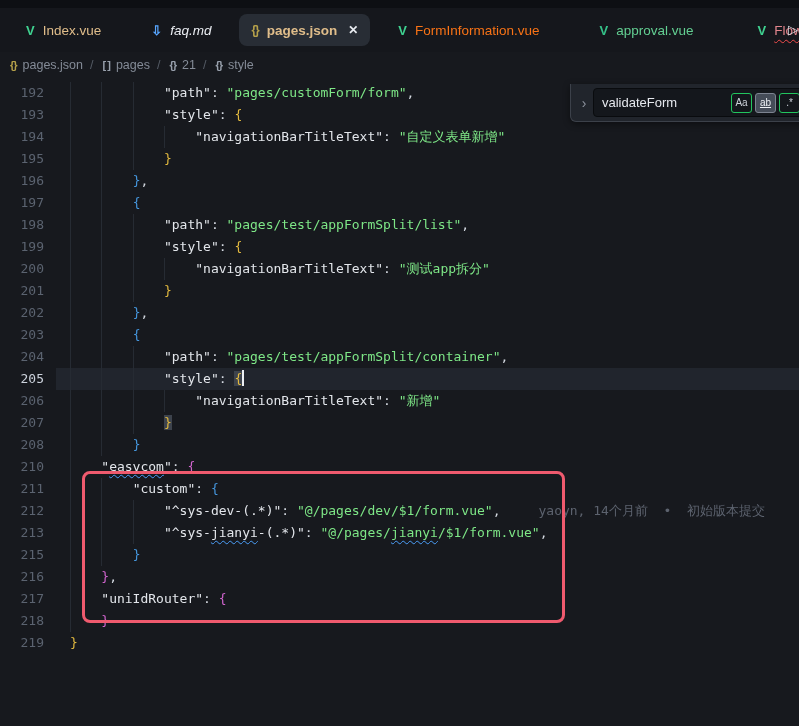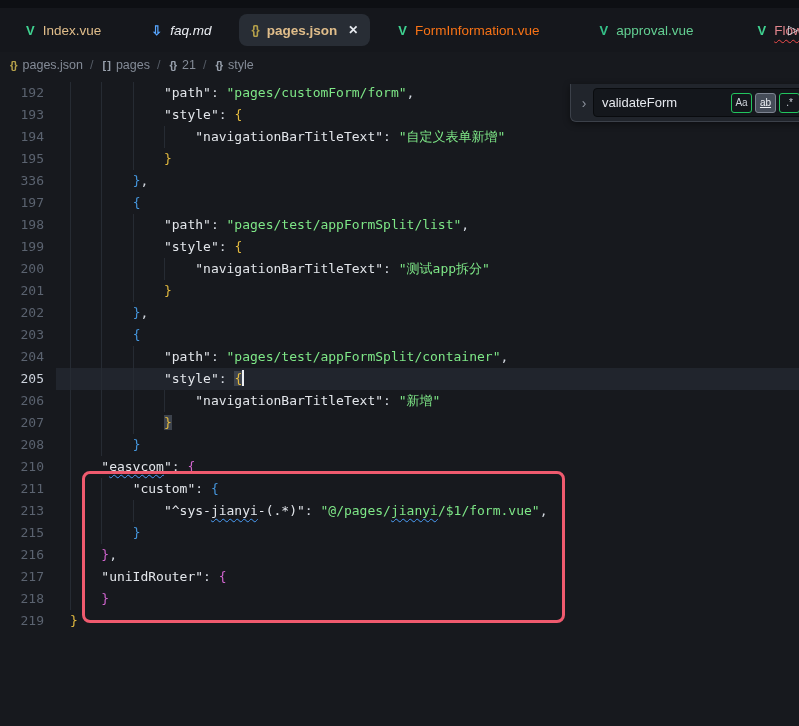--- a/index.html
+++ b/index.html
@@ -128,21 +128,21 @@
         </div>
         <div class="row">
           <div class="gut">194</div>
           <div class="code-line"><span class="guide" style="left: 14px;"></span><span class="guide" style="left: 45.3px;"></span><span class="guide" style="left: 76.6px;"></span><span class="guide" style="left: 107.9px;"></span>                <span class="tk-k">"navigationBarTitleText"</span><span class="tk-p">: </span><span class="tk-s">"自定义表单新增"</span></div>
         </div>
         <div class="row">
           <div class="gut">195</div>
           <div class="code-line"><span class="guide" style="left: 14px;"></span><span class="guide" style="left: 45.3px;"></span><span class="guide" style="left: 76.6px;"></span>            <span class="tk-b1">}</span></div>
         </div>
         <div class="row">
-          <div class="gut">336</div>
+          <div class="gut">196</div>
           <div class="code-line"><span class="guide" style="left: 14px;"></span><span class="guide" style="left: 45.3px;"></span>        <span class="tk-b3">}</span><span class="tk-p">,</span></div>
         </div>
         <div class="row">
           <div class="gut">197</div>
           <div class="code-line"><span class="guide" style="left: 14px;"></span><span class="guide" style="left: 45.3px;"></span>        <span class="tk-b3">{</span></div>
         </div>
         <div class="row">
           <div class="gut">198</div>
           <div class="code-line"><span class="guide" style="left: 14px;"></span><span class="guide" style="left: 45.3px;"></span><span class="guide" style="left: 76.6px;"></span>            <span class="tk-k">"path"</span><span class="tk-p">: </span><span class="tk-s">"pages/test/appFormSplit/list"</span><span class="tk-p">,</span></div>
         </div>
@@ -186,20 +186,24 @@
           <div class="gut">208</div>
           <div class="code-line"><span class="guide" style="left: 14px;"></span><span class="guide" style="left: 45.3px;"></span>        <span class="tk-b3">}</span></div>
         </div>
         <div class="row">
           <div class="gut">210</div>
           <div class="code-line"><span class="guide" style="left: 14px;"></span>    <span class="tk-k">"</span><span class="tk-k sq-blue">easycom</span><span class="tk-k">"</span><span class="tk-p">: </span><span class="tk-b2">{</span></div>
         </div>
         <div class="row">
           <div class="gut">211</div>
           <div class="code-line"><span class="guide" style="left: 14px;"></span><span class="guide" style="left: 45.3px;"></span>        <span class="tk-k">"custom"</span><span class="tk-p">: </span><span class="tk-b3">{</span></div>
+        </div>
+        <div class="row">
+          <div class="gut">212</div>
+          <div class="code-line"><span class="guide" style="left: 14px;"></span><span class="guide" style="left: 45.3px;"></span><span class="guide" style="left: 76.6px;"></span>            <span class="tk-k">"^sys-dev-(.*)"</span><span class="tk-p">: </span><span class="tk-s">"@/pages/dev/$1/form.vue"</span><span class="tk-p">,</span><span class="tk-blame">yaoyn, 14个月前  •  初始版本提交</span></div>
         </div>
         <div class="row">
           <div class="gut">213</div>
           <div class="code-line"><span class="guide" style="left: 14px;"></span><span class="guide" style="left: 45.3px;"></span><span class="guide" style="left: 76.6px;"></span>            <span class="tk-k">"^sys-</span><span class="tk-k sq-blue">jianyi</span><span class="tk-k">-(.*)"</span><span class="tk-p">: </span><span class="tk-s">"@/pages/</span><span class="tk-s sq-blue">jianyi</span><span class="tk-s">/$1/form.vue"</span><span class="tk-p">,</span></div>
         </div>
         <div class="row">
           <div class="gut">215</div>
           <div class="code-line"><span class="guide" style="left: 14px;"></span><span class="guide" style="left: 45.3px;"></span>        <span class="tk-b3">}</span></div>
         </div>
         <div class="row">

